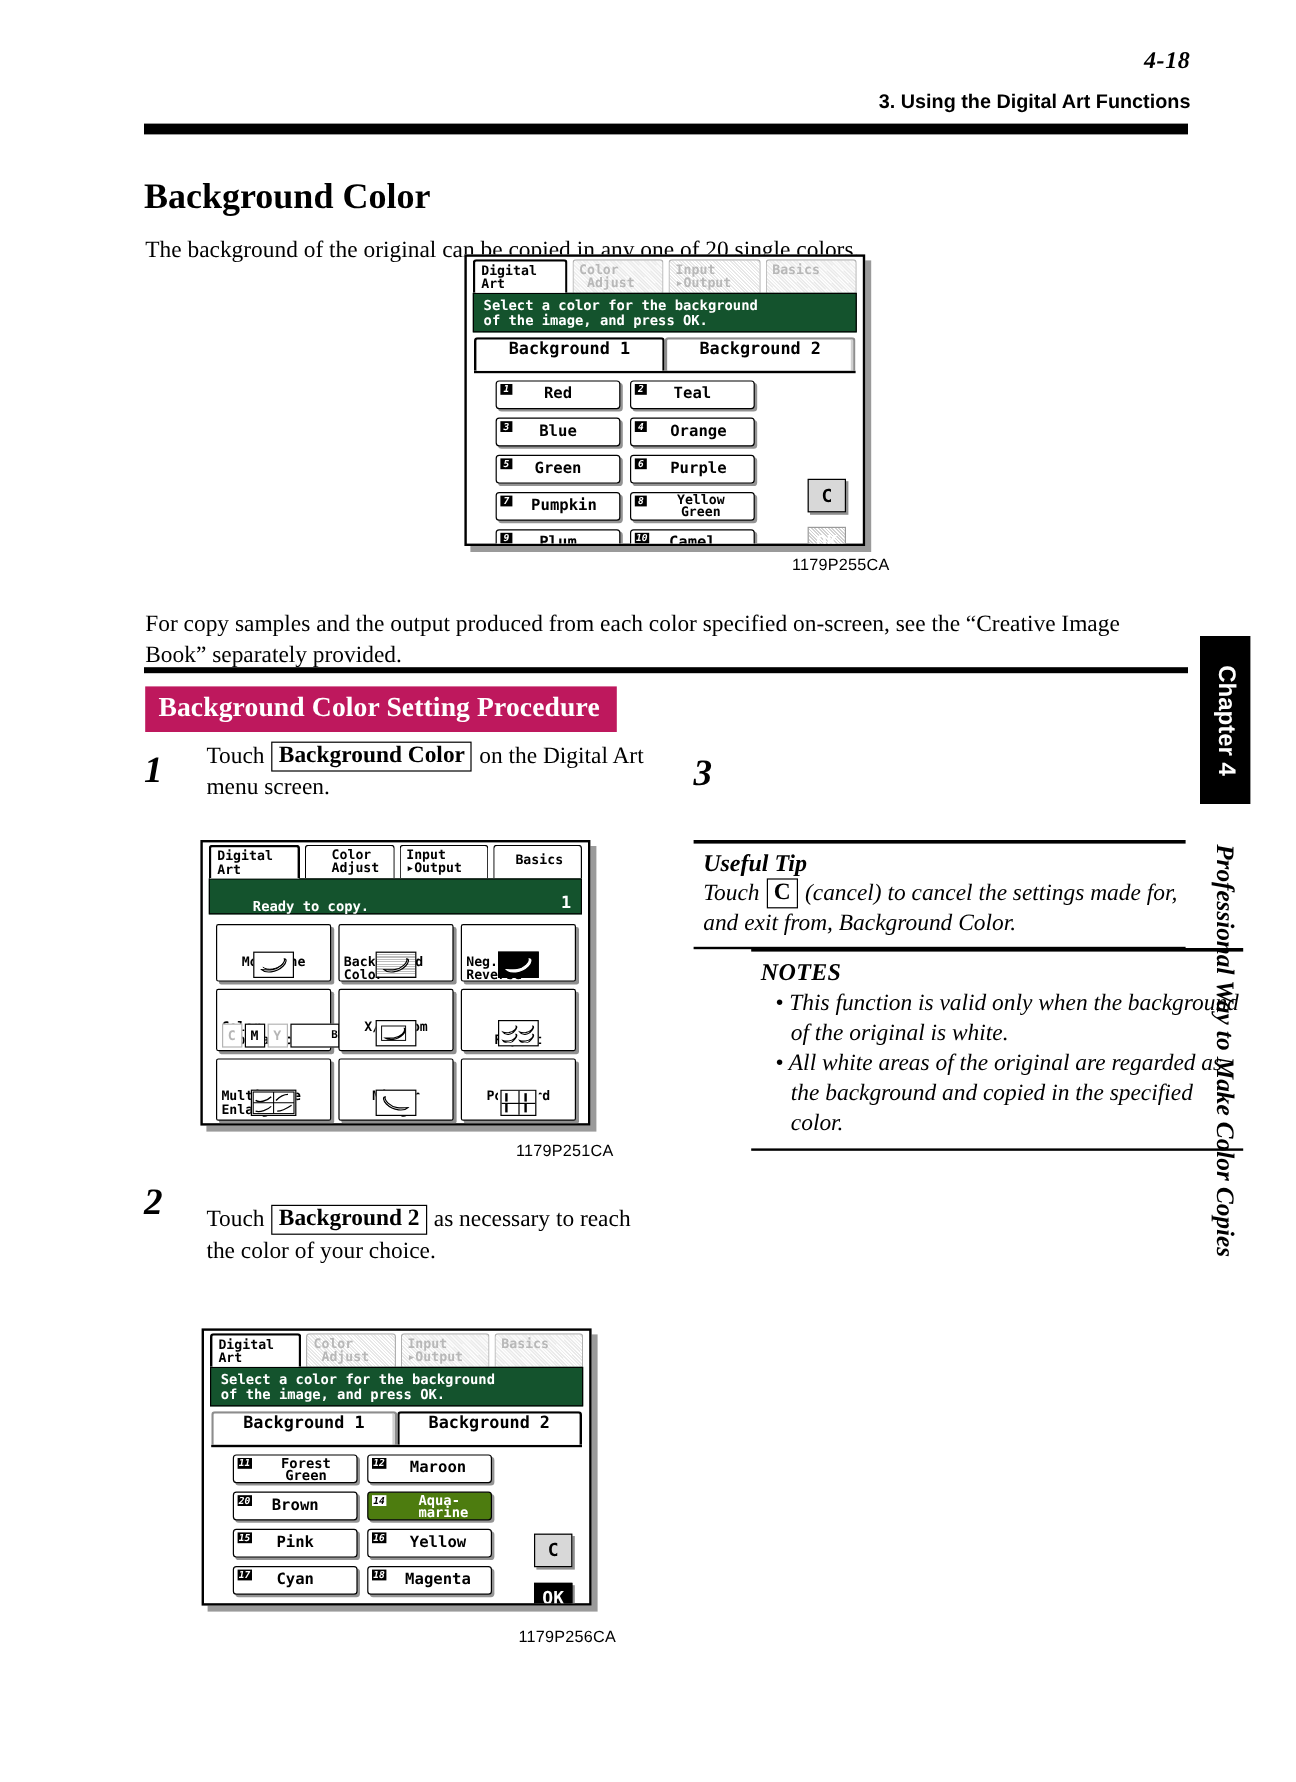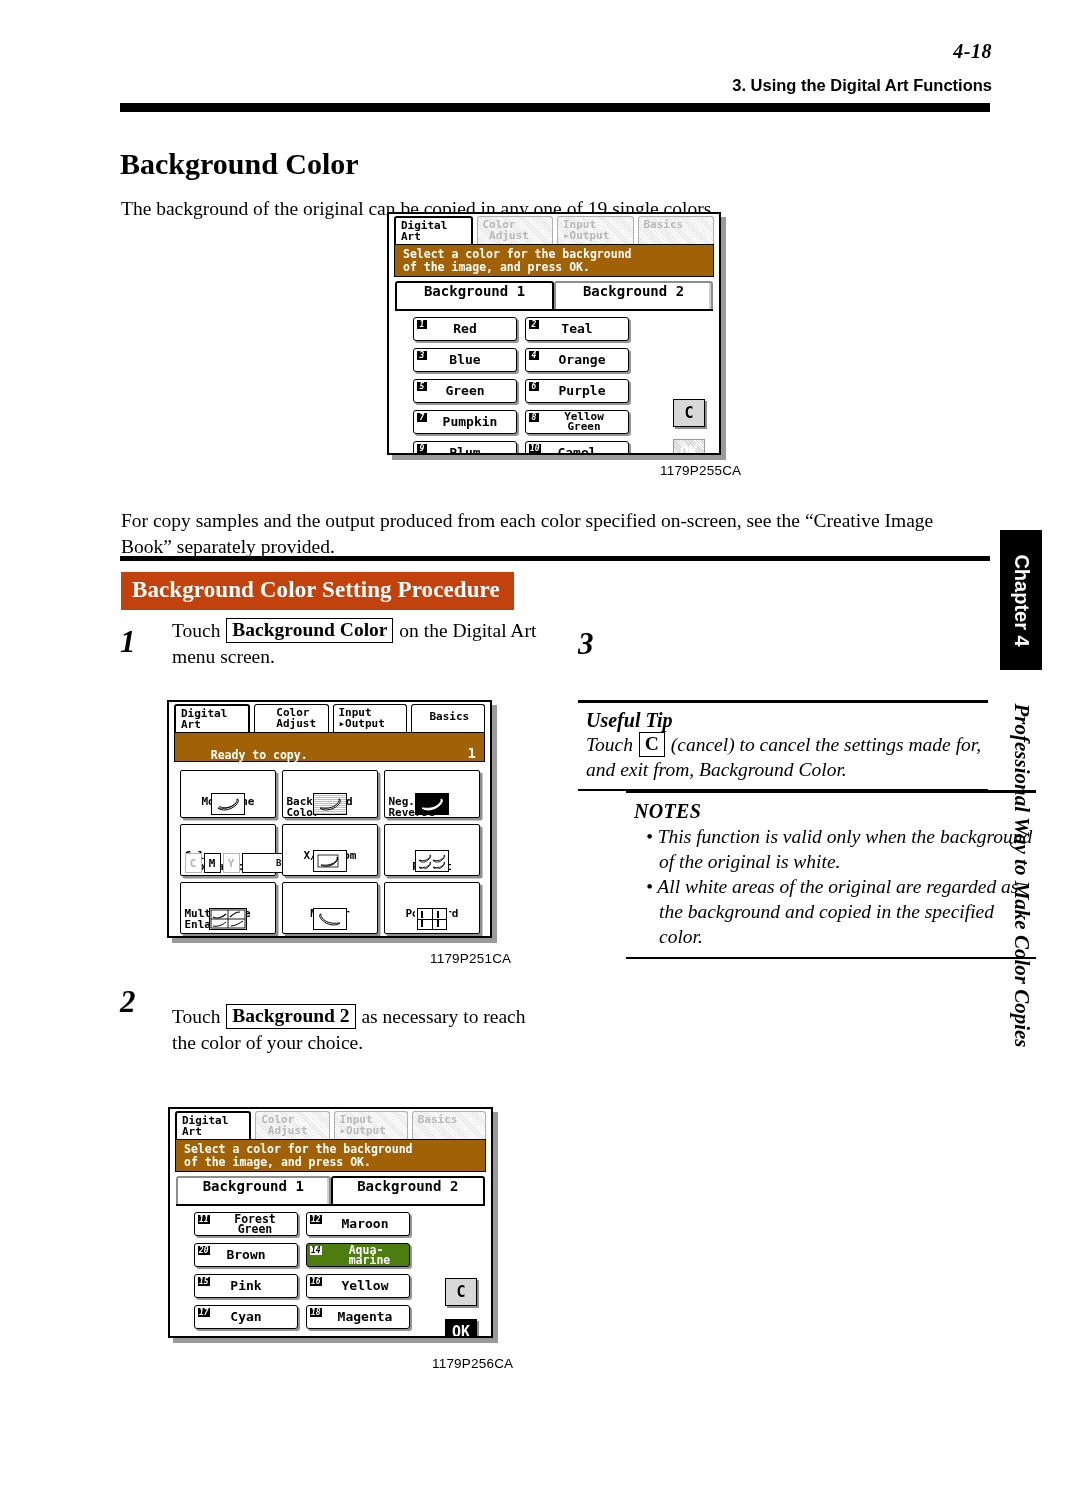--- a/index.html
+++ b/index.html
@@ -65,21 +65,21 @@
   .rule-2 {
     position: absolute;
     left: 120px; right: 90px;
     top: 556px;
     height: 5px;
     background: #000;
   }
   .h2-bar {
     position: absolute;
     left: 121px; top: 572px;
-    background: #c2410c;
+    background: #be185d;
     color: #fff;
     font-family: "Liberation Serif", serif;
     font-weight: bold;
     font-size: 23px;
     padding: 5px 14px 7px 11px;
     letter-spacing: 0.1px;
   }
 
   
   .chapter-tab {
@@ -205,21 +205,21 @@
   .tab.inactive {
     color: #b8b8b8;
     border-color: #b0b0b0;
     background:
       repeating-linear-gradient(45deg, #e8e8e8 0 1px, #ffffff 1px 2px);
   }
   .tab.active { position: relative; z-index: 3; border-width: 2.4px; }
 
   
   .msgbar {
-    background: #a16207; color: #fff;
+    background: #14532d; color: #fff;
     margin: 0 5px;
     font-size: 11.5px;
     font-weight: bold;
     line-height: 12.5px;
     padding: 3px 6px 3px 8px;
     white-space: pre;
     border: 1.5px solid #000;
     position: relative;
   }
   .msgbar .copycount {
@@ -354,21 +354,21 @@
   svg.banana { display: block; }
 </style>
 </head>
 <body>
 
 <div class="page-num">4-18</div>
 <div class="running-head">3. Using the Digital Art Functions</div>
 <div class="head-rule"></div>
 
 <h1 class="h1-title">Background Color</h1>
-<p class="intro-para">The background of the original can be copied in any one of 19 single colors.</p>
+<p class="intro-para">The background of the original can be copied in any one of 20 single colors.</p>
 
 <div class="lcd-shadow" style="left:392px; top:217px; width:334px; height:243px;"></div>
 <div class="lcd" style="left:387px; top:212px; width:334px; height:243px;">
   <div class="tabrow">
     <div class="tab active"><span>Digital
 Art</span></div>
     <div class="tab inactive"><span>Color
  Adjust</span></div>
     <div class="tab inactive"><span>Input
 ▸Output</span></div>

